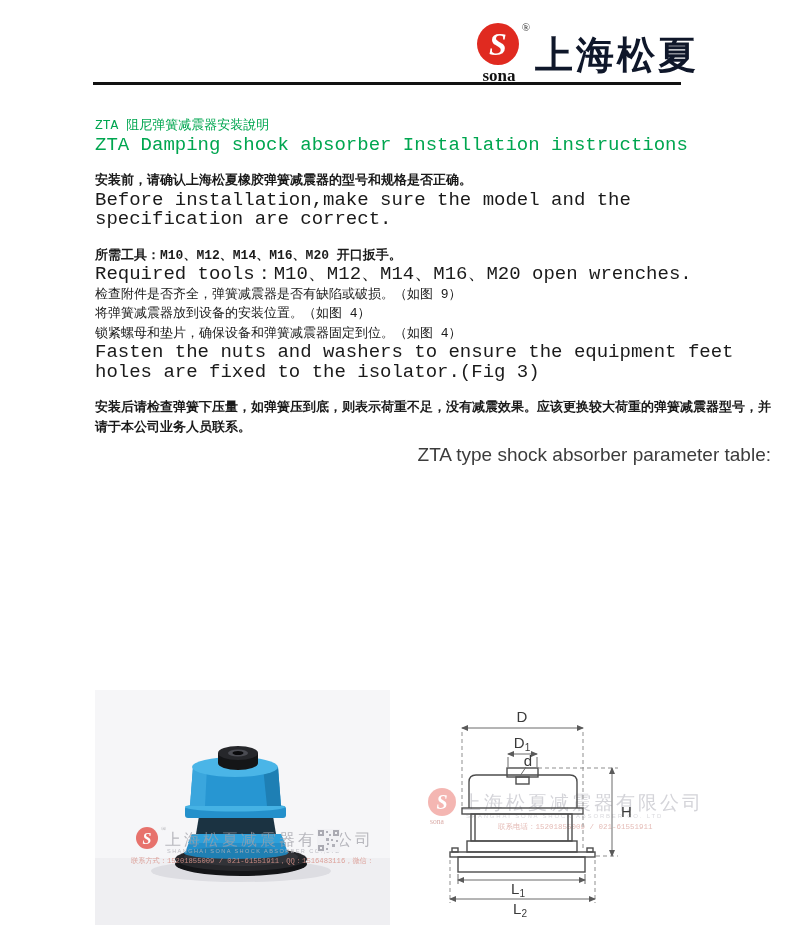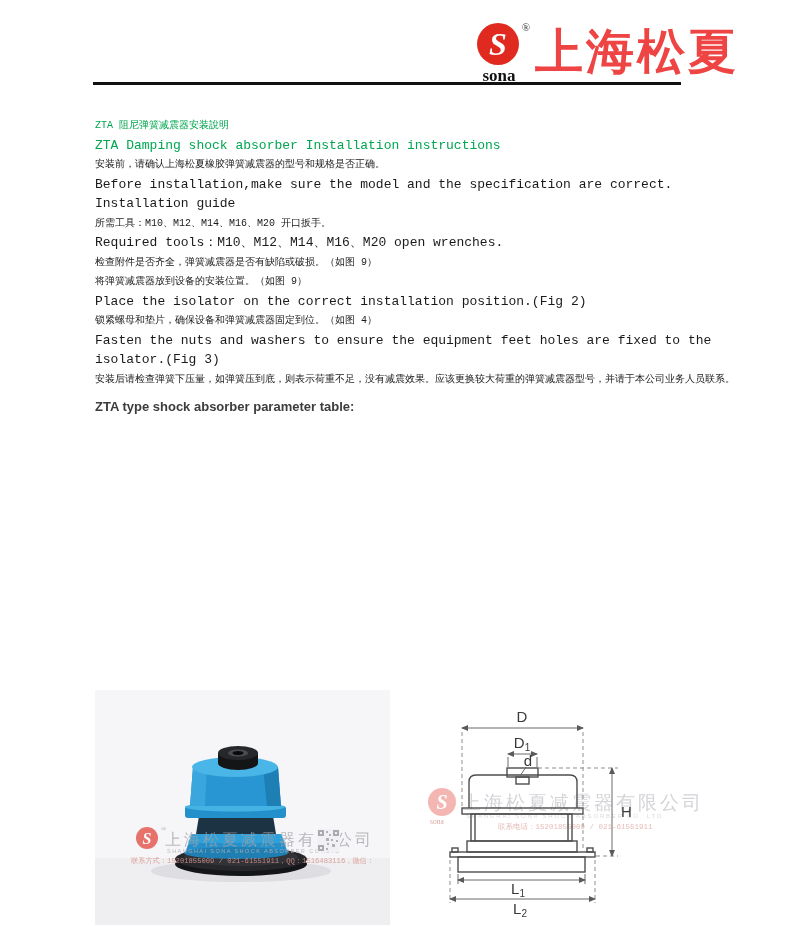--- a/index.html
+++ b/index.html
@@ -4,35 +4,35 @@
 <style>
   html,body{margin:0;padding:0;background:#ffffff;}
   .page{position:relative;width:800px;height:926px;background:#ffffff;overflow:hidden;
         font-family:"Liberation Mono","DejaVu Sans Mono",monospace;color:#1a1a1a;}
 
   
   .brand{position:absolute;top:14px;left:475px;}
   .brand-mark{position:absolute;top:6px;left:0;width:60px;}
   .brand-sona{position:absolute;top:52px;left:1px;width:46px;text-align:center;
               font-family:"Liberation Serif",serif;font-weight:bold;font-size:17px;color:#111;}
-  .brand-company{position:absolute;top:6px;left:60px;white-space:nowrap;
+  .brand-company{position:absolute;top:16px;left:60px;white-space:nowrap;
                  font-family:"Liberation Sans",sans-serif;font-weight:bold;
-                 font-size:48px;letter-spacing:3px;color:#ef4444;}
+                 font-size:38px;letter-spacing:3px;color:#0f172a;}
   .head-rule{position:absolute;left:93px;top:82px;width:588px;height:3px;background:#111;}
 
   
   .doc{position:absolute;left:95px;top:116px;width:676px;}
-  .doc p{margin:0;line-height:19.5px;font-size:13px;}
-  .doc p.cn{font-size:10px;}
-  .doc p.gap{}
+  .doc p{margin:0;line-height:19.5px;font-size:19px;}
+  .doc p.cn{font-size:13px;}
+  .doc p.gap{margin-top:16px;font-weight:bold;}
   .doc p.gap-sm{margin-top:8px;}
   .green{color:#00a650;}
   .just{text-align:justify;}
-  .caption-en{font-family:"Liberation Sans",sans-serif;font-weight:bold;
-              font-size:15px;color:#3c3c3c;line-height:20px;}
+  .caption-en{font-family:"Liberation Sans",sans-serif;font-weight:normal;
+              font-size:15px;color:#3c3c3c;line-height:20px;text-align:right;}
 
   
   .fig-photo{position:absolute;left:95px;top:690px;width:295px;height:235px;}
   .fig-diagram{position:absolute;left:400px;top:690px;width:360px;height:235px;}
   svg{display:block;}
   .dim-label{font-family:"Liberation Sans",sans-serif;fill:#3a3a3a;font-size:15px;}
   .wm-cjk{letter-spacing:3px;}
 </style>
 </head>
 <body>
@@ -50,27 +50,25 @@
   </div>
   <div class="head-rule"></div>
 
   <div class="doc">
     <p class="cn green">ZTA 阻尼弹簧减震器安装說明</p>
     <p class="green">ZTA Damping shock absorber Installation instructions</p>
 
     <p class="cn gap">安装前，请确认上海松夏橡胶弹簧减震器的型号和规格是否正确。</p>
     <p>Before installation,make sure the model and the specification are correct.</p>
 
-    <p>Installation guide</p>
 
     <p class="cn gap">所需工具：M10、M12、M14、M16、M20 开口扳手。</p>
     <p>Required tools：M10、M12、M14、M16、M20 open wrenches.</p>
     <p class="cn">检查附件是否齐全，弹簧减震器是否有缺陷或破损。（如图 9）</p>
-    <p class="cn">将弹簧减震器放到设备的安装位置。（如图 9）</p>
-    <p>Place the isolator on the correct installation position.(Fig 2)</p>
+    <p class="cn">将弹簧减震器放到设备的安装位置。（如图 4）</p>
     <p class="cn">锁紧螺母和垫片，确保设备和弹簧减震器固定到位。（如图 4）</p>
     <p>Fasten the nuts and washers to ensure the equipment feet holes are fixed to the isolator.(Fig 3)</p>
 
     <p class="cn gap">安装后请检查弹簧下压量，如弹簧压到底，则表示荷重不足，没有减震效果。应该更换较大荷重的弹簧减震器型号，并请于本公司业务人员联系。</p>
 
     <p class="caption-en gap-sm">ZTA type shock absorber parameter table:</p>
   </div>
 
   <div class="fig-photo">
     <svg width="295" height="235" viewBox="0 0 295 235">

